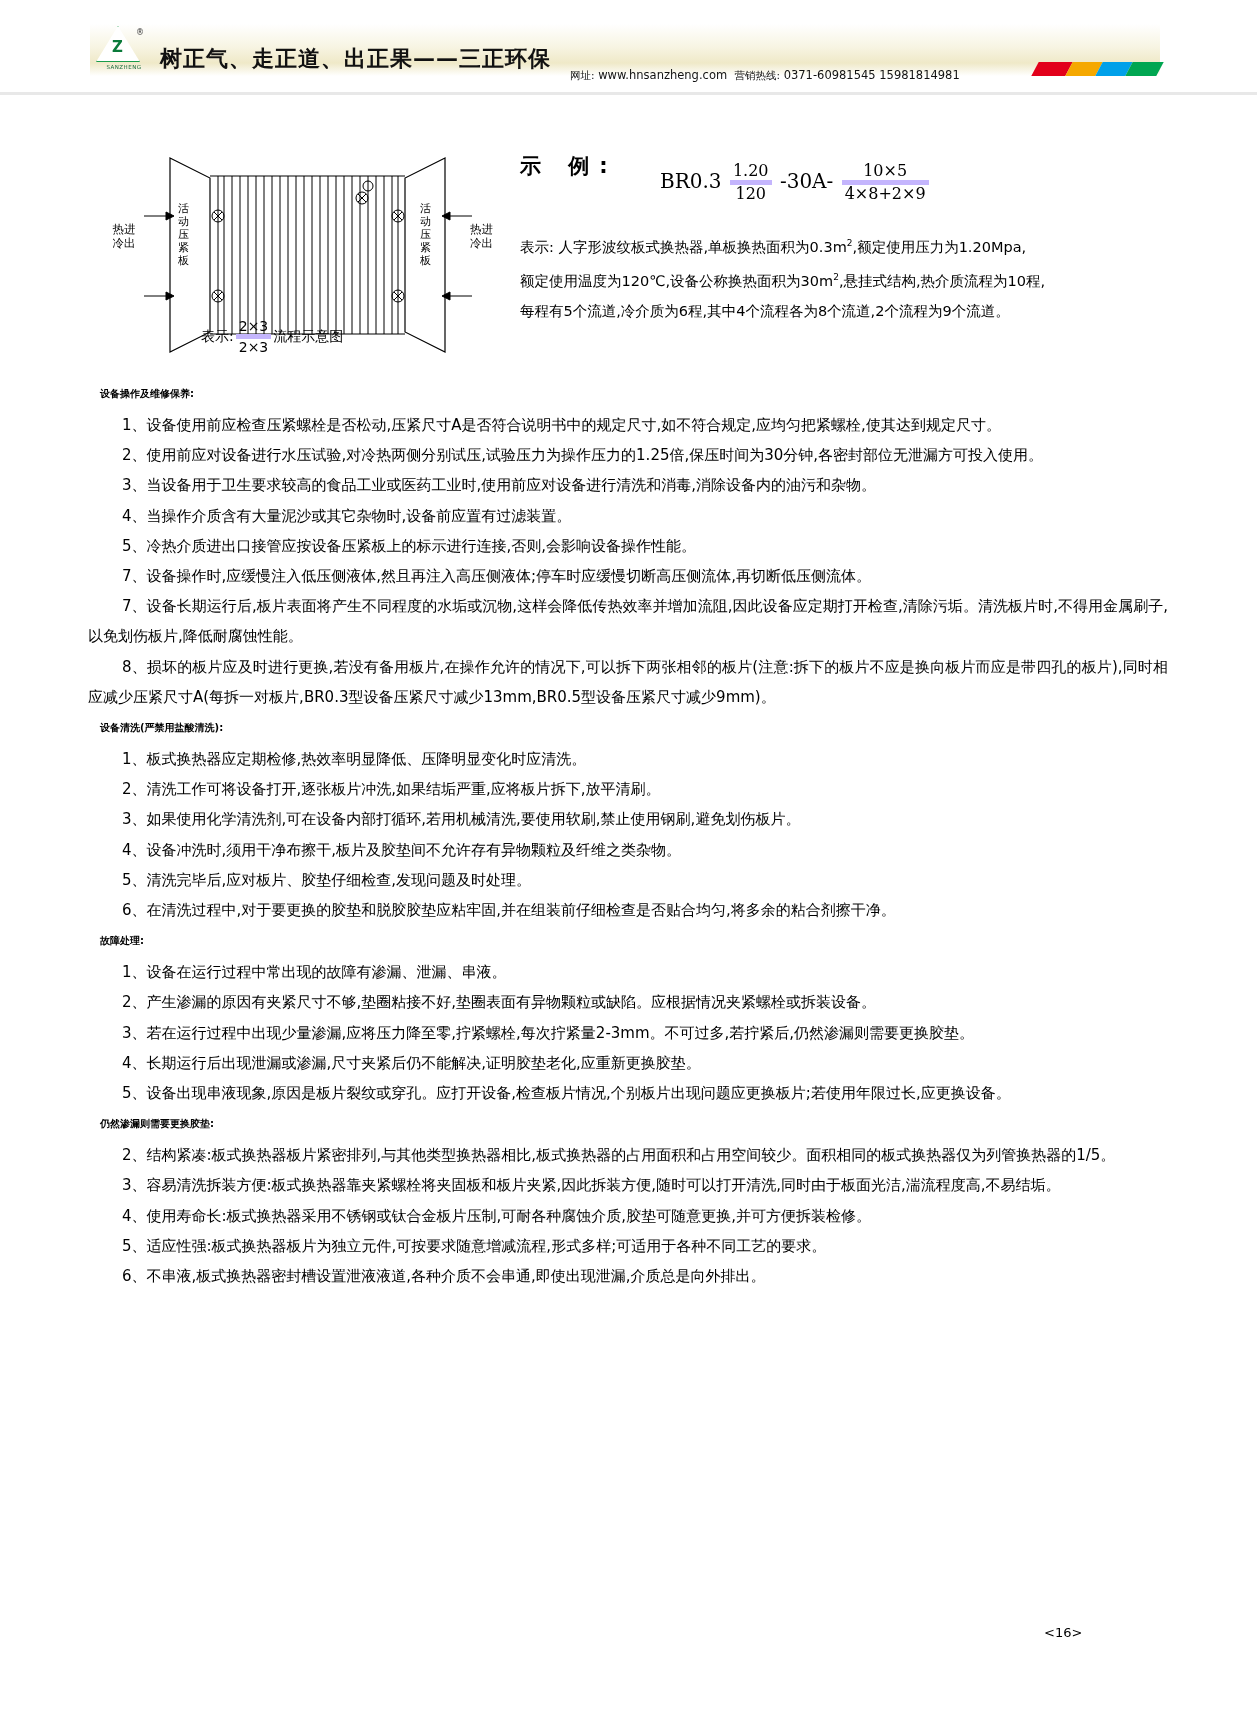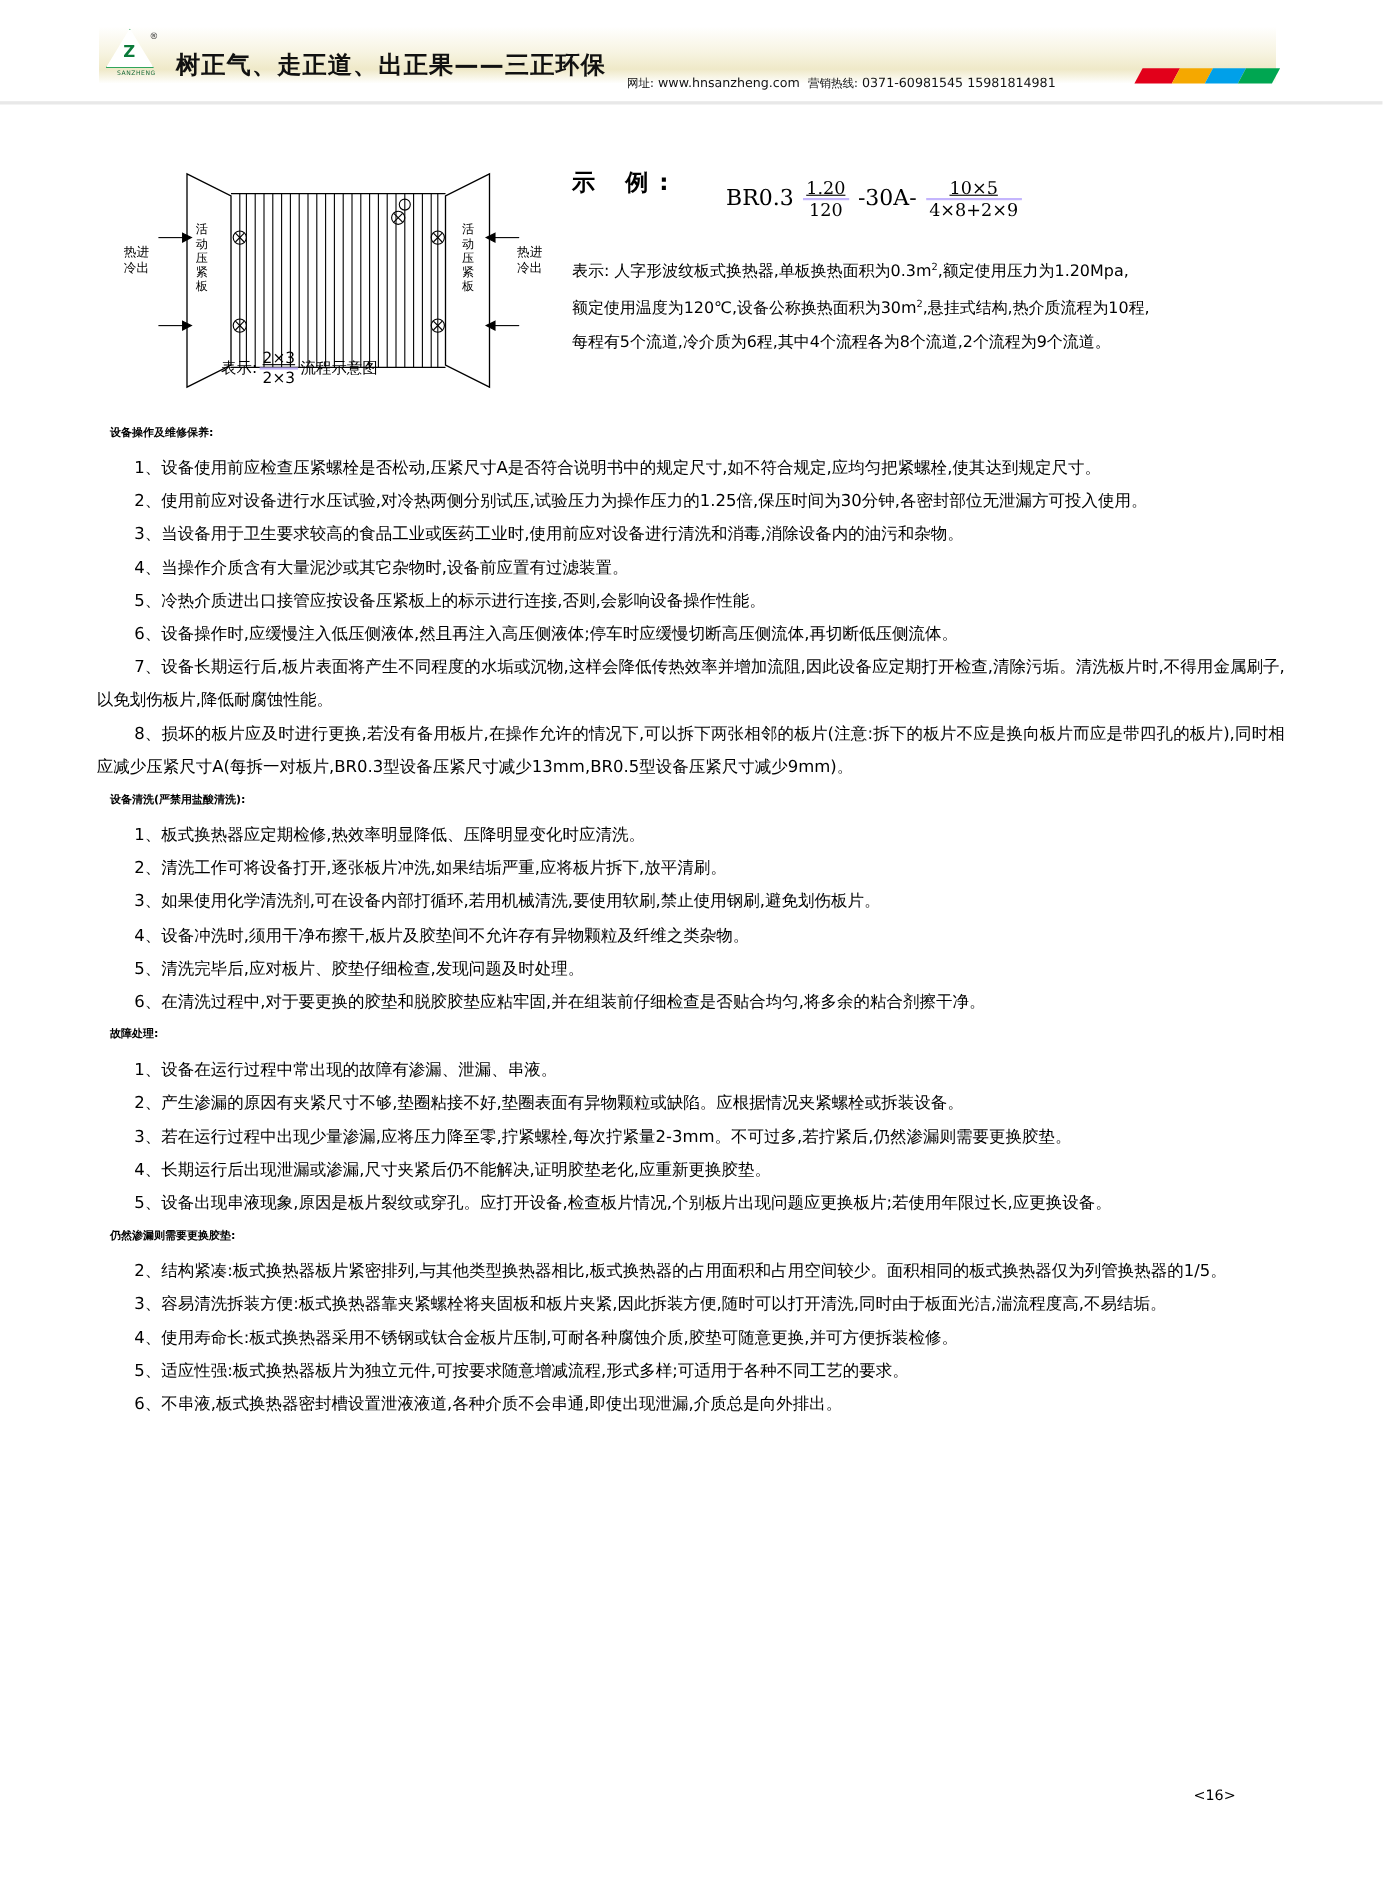--- a/index.html
+++ b/index.html
@@ -112,21 +112,21 @@
     left: 201px; top: 318px;
     font-size: 14px;
   }
   .frac {
     display: inline-block;
     text-align: center;
     vertical-align: middle;
     line-height: 1.15;
     margin: 0 2px;
   }
-  .frac .num { display: block; border-bottom: 2px solid #c4b5fd; padding: 0 3px; text-decoration: underline; }
+  .frac .num { display: block; border-bottom: 5px solid #c4b5fd; padding: 0 3px; }
   .frac .den { display: block; padding: 0 3px; }
 
   .example {
     position: absolute;
     left: 520px; top: 152px;
     width: 620px;
   }
   .ex-title {
     font-size: 21px;
     font-weight: bold;
@@ -166,21 +166,21 @@
     line-height: 32px;
   }
   p.para {
     margin: 0;
     text-indent: 34px;
     text-align: justify;
     text-justify: inter-ideograph;
   }
   .pagenum {
     position: absolute;
-    left: 1085px; top: 1625px;
+    left: 1044px; top: 1625px;
     font-size: 13px;
     font-family: "DejaVu Sans", sans-serif;
   }
 </style>
 </head>
 <body>
 
 <div class="header">
   <div class="header-band"></div>
 
@@ -312,21 +312,21 @@
 </div>
 
 <div class="content">
 
   <div class="sec-title">设备操作及维修保养:</div>
   <p class="para">1、设备使用前应检查压紧螺栓是否松动,压紧尺寸A是否符合说明书中的规定尺寸,如不符合规定,应均匀把紧螺栓,使其达到规定尺寸。</p>
   <p class="para">2、使用前应对设备进行水压试验,对冷热两侧分别试压,试验压力为操作压力的1.25倍,保压时间为30分钟,各密封部位无泄漏方可投入使用。</p>
   <p class="para">3、当设备用于卫生要求较高的食品工业或医药工业时,使用前应对设备进行清洗和消毒,消除设备内的油污和杂物。</p>
   <p class="para">4、当操作介质含有大量泥沙或其它杂物时,设备前应置有过滤装置。</p>
   <p class="para">5、冷热介质进出口接管应按设备压紧板上的标示进行连接,否则,会影响设备操作性能。</p>
-  <p class="para">6、设备操作时,应缓慢注入低压侧液体,然且再注入高压侧液体;停车时应缓慢切断高压侧流体,再切断低压侧流体。</p>
+  <p class="para">7、设备操作时,应缓慢注入低压侧液体,然且再注入高压侧液体;停车时应缓慢切断高压侧流体,再切断低压侧流体。</p>
   <p class="para">7、设备长期运行后,板片表面将产生不同程度的水垢或沉物,这样会降低传热效率并增加流阻,因此设备应定期打开检查,清除污垢。清洗板片时,不得用金属刷子,以免划伤板片,降低耐腐蚀性能。</p>
   <p class="para">8、损坏的板片应及时进行更换,若没有备用板片,在操作允许的情况下,可以拆下两张相邻的板片(注意:拆下的板片不应是换向板片而应是带四孔的板片),同时相应减少压紧尺寸A(每拆一对板片,BR0.3型设备压紧尺寸减少13mm,BR0.5型设备压紧尺寸减少9mm)。</p>
 
   <div class="sec-title">设备清洗(严禁用盐酸清洗):</div>
   <p class="para">1、板式换热器应定期检修,热效率明显降低、压降明显变化时应清洗。</p>
   <p class="para">2、清洗工作可将设备打开,逐张板片冲洗,如果结垢严重,应将板片拆下,放平清刷。</p>
   <p class="para">3、如果使用化学清洗剂,可在设备内部打循环,若用机械清洗,要使用软刷,禁止使用钢刷,避免划伤板片。</p>
   <p class="para">4、设备冲洗时,须用干净布擦干,板片及胶垫间不允许存有异物颗粒及纤维之类杂物。</p>
   <p class="para">5、清洗完毕后,应对板片、胶垫仔细检查,发现问题及时处理。</p>
   <p class="para">6、在清洗过程中,对于要更换的胶垫和脱胶胶垫应粘牢固,并在组装前仔细检查是否贴合均匀,将多余的粘合剂擦干净。</p>

